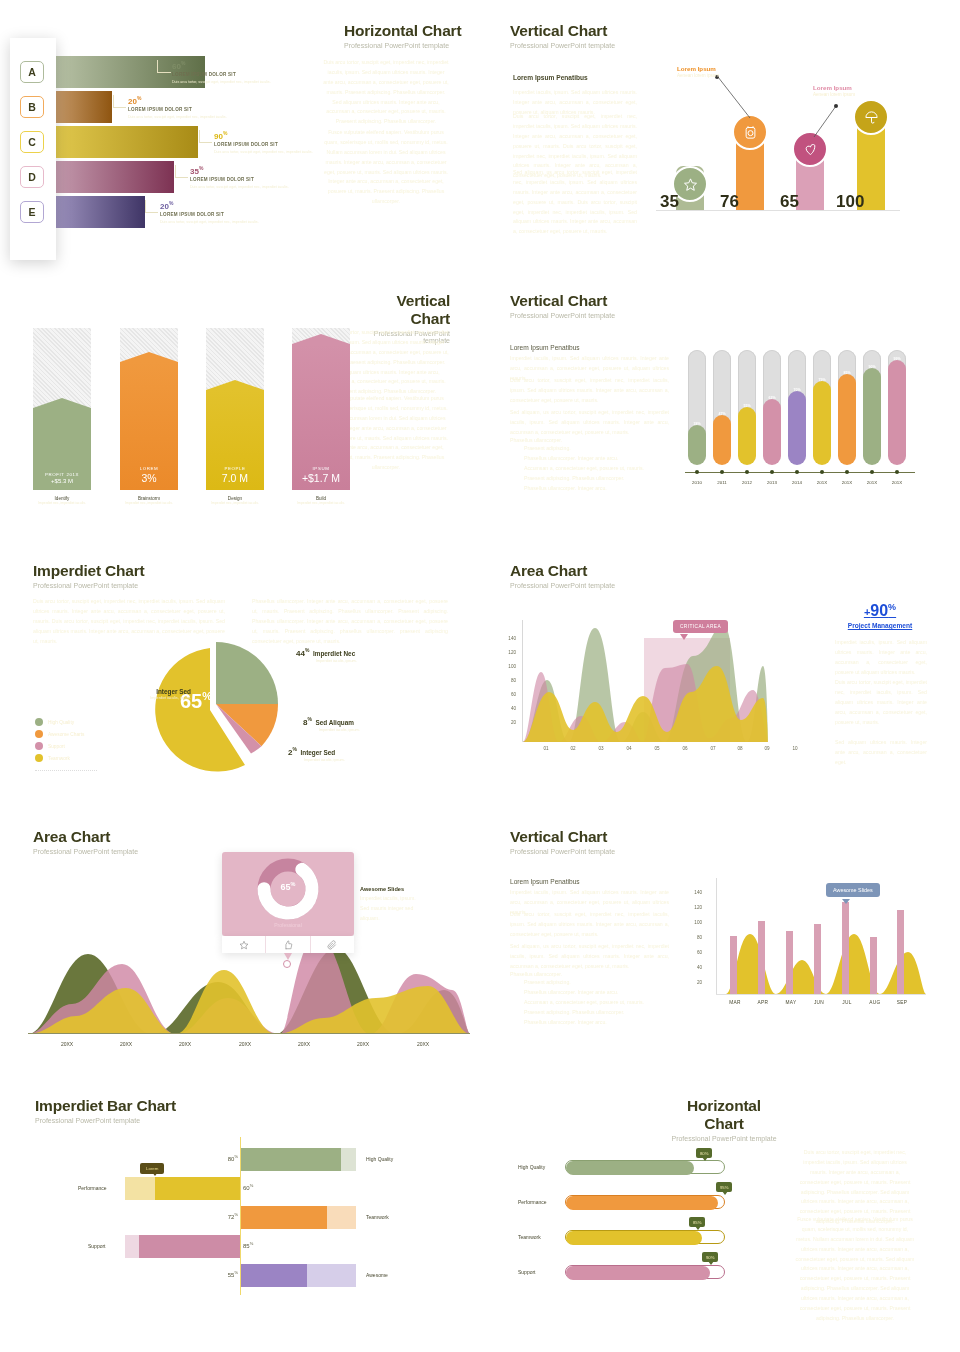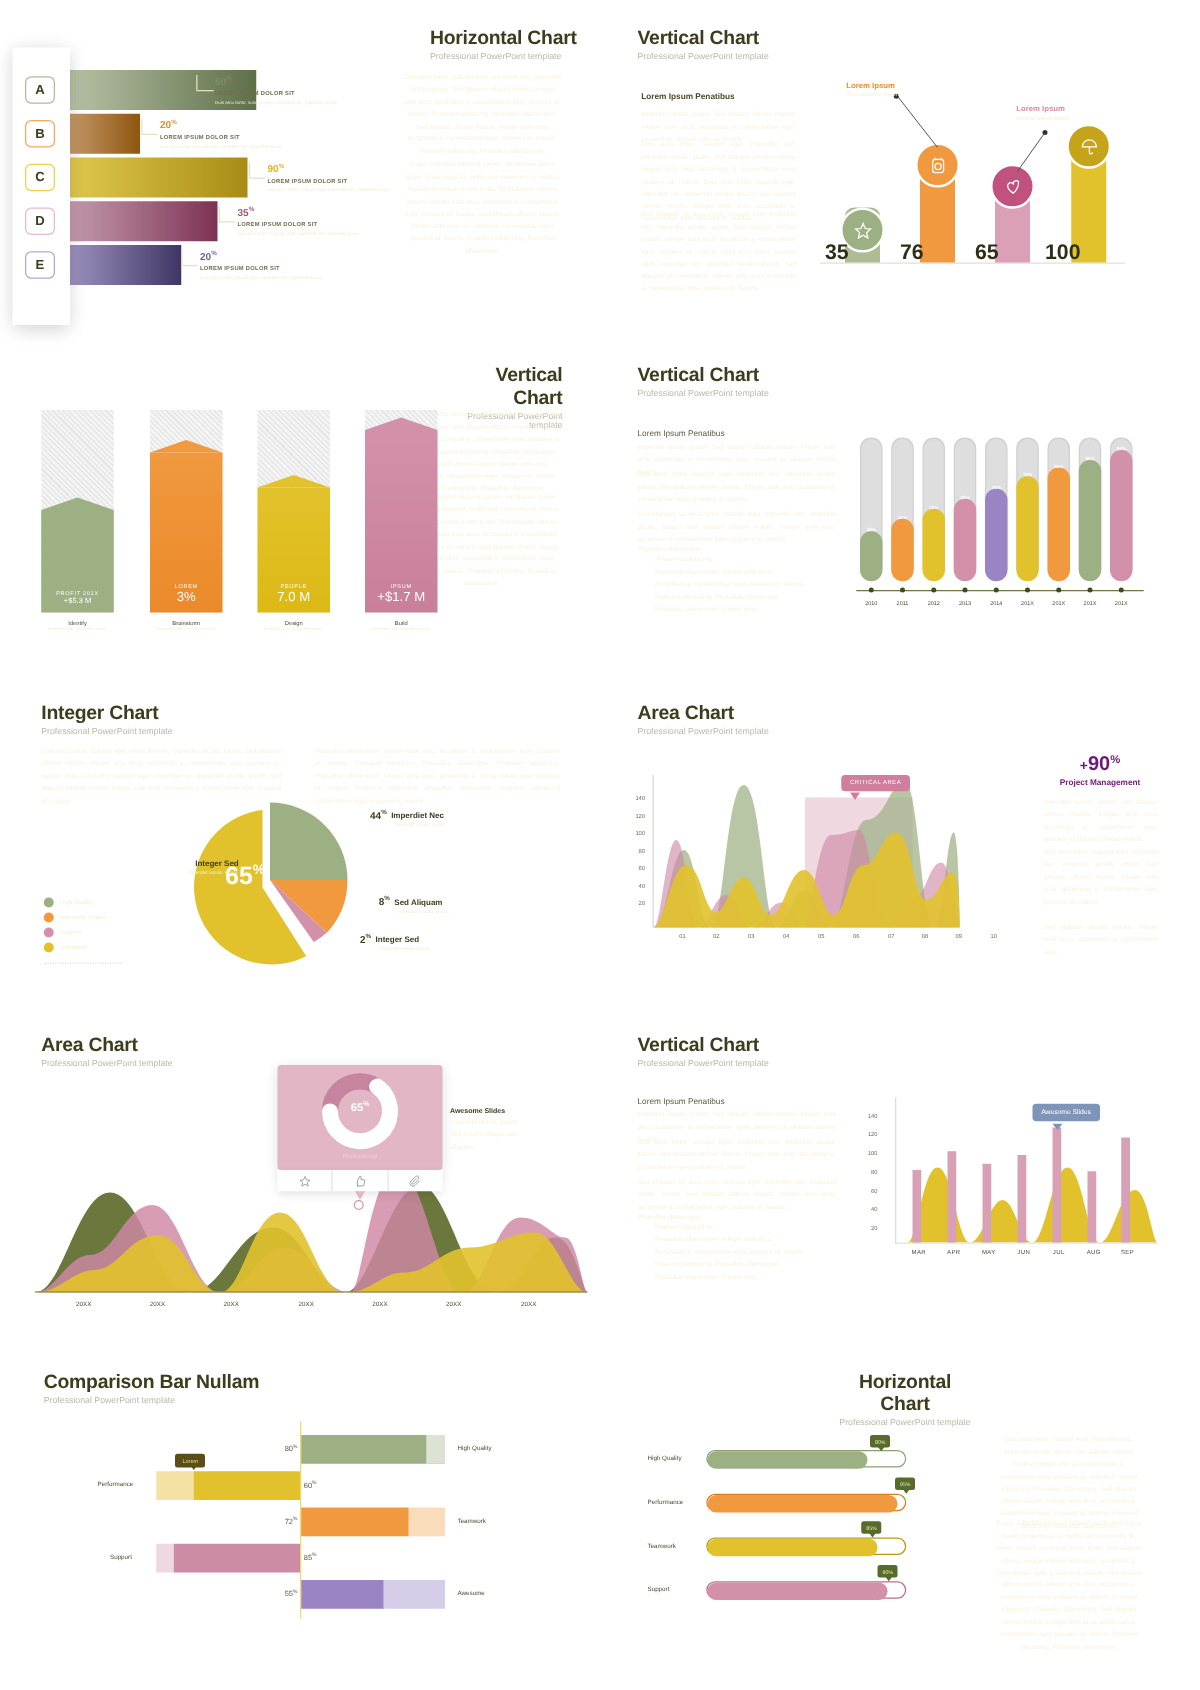--- a/index.html
+++ b/index.html
@@ -78,21 +78,21 @@
   .pie-lab .num sup { font-size:5px; }
   .pie-lab .s { display:block; font-weight:normal; color:#f3eed0; font-size:3.8px; margin-top:1px; }
   .lgd { position:absolute; display:flex; align-items:center; gap:5px; }
   .lgd i { width:8px;height:8px;border-radius:50%; display:block;}
   .lgd span { font-size:4.8px; color:#f6efcf; }
 
   
   #p6 { left: 480px; top: 550px; width: 480px; height: 270px; }
   .ax-y { position:absolute; font-size:4.6px; color:#6a6a52; text-align:right; width:16px;}
   .ax-x { position:absolute; font-size:4.6px; color:#6a6a52; text-align:center; width:16px;}
-  .bigstat { position:absolute; font-size:16px; font-weight:bold; color:#701a75; }
+  .bigstat { position:absolute; font-size:16px; font-weight:bold; color:#1d4ed8;text-decoration:underline; }
   .bigstat sup { font-size:9px; }
   .bigstat .pm { display:block; font-size:6.6px; margin-top:2px; }
   .crit-tip { position:absolute; background:#cf7e9c; color:#fff; font-size:4.8px;
      padding:4px 7px; border-radius:3px; letter-spacing:.4px;}
 
   
   #p7 { left: 0; top: 820px; width: 480px; height: 265px; }
   .card7 { position:absolute; left:222px; top:32px; width:132px; height:84px;
      background:#e3b6c6; border-radius:3px; box-shadow:0 3px 10px rgba(0,0,0,.12);}
   .card7-bar { position:absolute; left:222px; top:116px; width:132px; height:17px; background:#fff;
@@ -379,21 +379,21 @@
   <div class="tube-year" style="left:281px;top:200px;">2013</div>
   <div class="tube-year" style="left:306px;top:200px;">2014</div>
   <div class="tube-year" style="left:331px;top:200px;">201X</div>
   <div class="tube-year" style="left:356px;top:200px;">201X</div>
   <div class="tube-year" style="left:381px;top:200px;">201X</div>
   <div class="tube-year" style="left:406px;top:200px;">201X</div>
 </div>
 
 <div class="panel" id="p5">
   <div style="position:absolute;left:33px;top:12px;">
-    <div class="title">Integer Chart</div>
+    <div class="title">Imperdiet Chart</div>
     <div class="subtitle">Professional PowerPoint template</div>
   </div>
   <div class="ghost ghost-j" style="position:absolute;left:33px;top:47px;width:192px;">Duis arcu tortor, suscipit eget, imperdiet nec, imperdiet iaculis, ipsum. Sed aliquam ultrices mauris. Integer ante arcu, accumsan a, consectetuer eget, posuere ut, mauris. Duis arcu tortor, suscipit eget, imperdiet nec, imperdiet iaculis, ipsum. Sed aliquam ultrices mauris. Integer ante arcu, accumsan a, consectetuer eget, posuere ut, mauris.</div>
   <div class="ghost ghost-j" style="position:absolute;left:252px;top:47px;width:196px;">Phasellus ullamcorper. Integer ante arcu, accumsan a, consectetuer eget, posuere ut, mauris. Praesent adipiscing. Phasellus ullamcorper. Praesent adipiscing. Phasellus ullamcorper. Integer ante arcu, accumsan a, consectetuer eget, posuere ut, mauris. Praesent adipiscing. phasellus ullamcorper. praesent adipiscing consectetuer eget, posuere ut, mauris.</div>
 
   <svg style="position:absolute;left:148px;top:82px;" width="136" height="140">
     <g filter="">
       <path d="M68 72 L68 10 A62 62 0 0 1 130 72 Z" fill="#9cb084"></path>
       <path d="M68 72 L130 72 A62 62 0 0 1 113.5 114.2 Z" fill="#f0993e"></path>
       <path d="M68 72 L113.5 114.2 A62 62 0 0 1 103 121.5 Z" fill="#d391a9"></path>
@@ -592,21 +592,21 @@
   <div class="x8" style="left:271px;top:180px;">APR</div>
   <div class="x8" style="left:299px;top:180px;">MAY</div>
   <div class="x8" style="left:327px;top:180px;">JUN</div>
   <div class="x8" style="left:355px;top:180px;">JUL</div>
   <div class="x8" style="left:383px;top:180px;">AUG</div>
   <div class="x8" style="left:410px;top:180px;">SEP</div>
 </div>
 
 <div class="panel" id="p9">
   <div style="position:absolute;left:35px;top:12px;">
-    <div class="title">Comparison Bar Nullam</div>
+    <div class="title">Imperdiet Bar Chart</div>
     <div class="subtitle">Professional PowerPoint template</div>
   </div>
 
   <div style="position:absolute;left:240px;top:52px;width:1px;height:158px;background:#f0d96b;"></div>
 
   <div class="c9-row" style="left:241px;top:63px;width:115px;background:#9cb084;"></div>
   <div class="c9-row" style="left:341px;top:63px;width:15px;background:#dde3d4;"></div>
   <div class="c9-pct" style="left:222px;top:69px;text-align:right;width:16px;"><span>80</span><sup>%</sup></div>
   <div class="c9-name" style="left:366px;top:71px;">High Quality</div>
 

